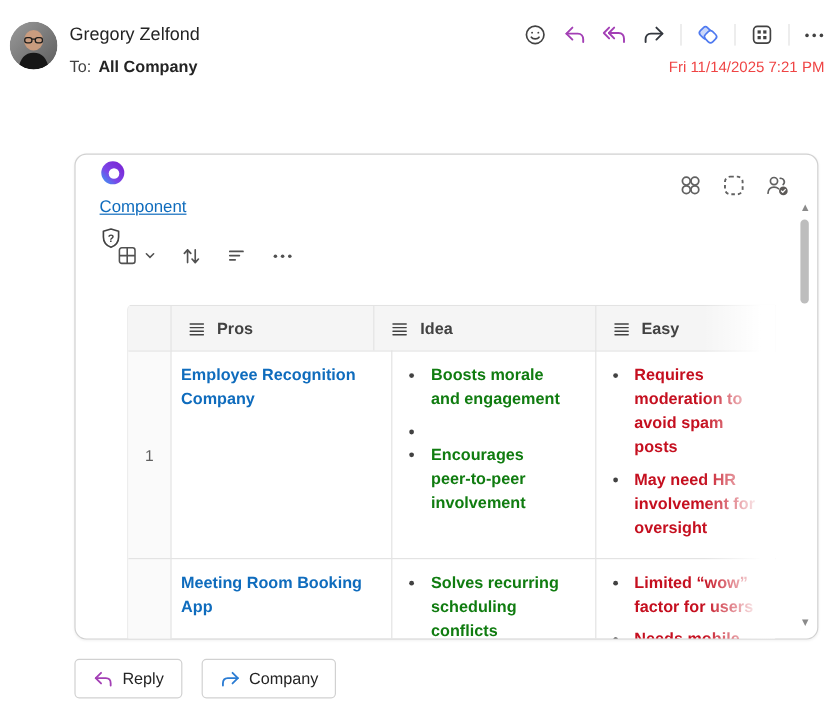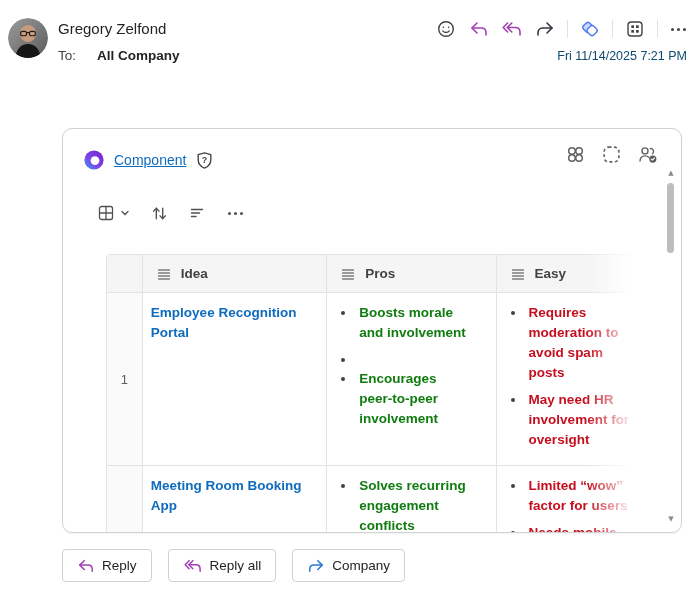--- a/index.html
+++ b/index.html
@@ -5,33 +5,33 @@
   * { margin:0; padding:0; box-sizing:border-box; }
   html,body { background:#fff; }
   #canvas {
     position:relative; width:692px; height:594px; background:#fff;
     font-family:"Liberation Sans","DejaVu Sans",sans-serif; color:#242424; overflow:hidden;
   }
   
   .avatar { position:absolute; left:8px; top:18px; width:40px; height:40px; border-radius:50%; overflow:hidden; cursor:pointer; }
   .sender { position:absolute; left:58px; top:20px; font-size:15px; color:#242424; }
   .toline { position:absolute; left:58px; top:48px; font-size:13.5px; color:#424242; }
-  .toline b { color:#242424; font-weight:700; margin-left:21px; }
-  .timestamp { position:absolute; right:5px; top:49px; font-size:12.5px; color:#0c4a6e; }
+  .toline b { color:#242424; font-weight:700; margin-left:6px; }
+  .timestamp { position:absolute; right:5px; top:49px; font-size:12.5px; color:#ef4444; }
   .hdr-actions { position:absolute; top:18px; right:4px; height:22px; display:flex; align-items:center; gap:11px; }
   .hdr-actions .ibtn { width:22px; height:22px; display:flex; align-items:center; justify-content:center; cursor:pointer; }
   .vsep { width:1px; height:18px; background:#e1e1e1; }
   .dots { display:flex; gap:3px; align-items:center; cursor:pointer; padding:4px 2px; }
   .dots i { width:3px; height:3px; border-radius:50%; background:#424242; display:block; }
   
   .bodytext { position:absolute; left:58px; top:91px; font-size:15px; color:#242424; }
   
   .loopcard { position:absolute; left:62px; top:128px; width:620px; height:405px;
     border:1px solid #d1d1d1; border-radius:10px; background:#fff; box-shadow:0 1px 2px rgba(0,0,0,.05); overflow:hidden; }
-  .loophdr { position:absolute; left:20px; top:20px; display:flex; align-items:center; gap:9px; }
+  .loophdr { position:absolute; left:20px; top:4px; display:flex; align-items:flex-start; gap:9px;flex-direction:column; }
   .looplink { font-size:14px; color:var(--linkBlue,#0F6CBD); text-decoration:underline; cursor:pointer; }
   .loophdr-icons { position:absolute; top:15px; right:22px; display:flex; align-items:center; gap:15px; }
   .loophdr-icons .ibtn { cursor:pointer; display:flex; }
   .looptools { position:absolute; left:34px; top:72px; display:flex; align-items:center; gap:21px; height:24px; }
   .looptools .ibtn { display:flex; align-items:center; gap:5px; cursor:pointer; color:#515151; }
   .looptools .dots i { background:#515151; }
   
   .tableclip { position:absolute; left:43px; top:125px; width:540px; height:279px; overflow:hidden; }
   .ltable { width:560px; border:1px solid #e3e3e3; border-radius:4px; }
   .trow { display:flex; }
@@ -230,49 +230,49 @@
           <i></i>
           <i></i>
         </span>
     </div>
 
     <div class="tableclip">
       <div class="ltable">
 
         <div class="trow thead">
           <div class="cell c-num"></div>
+          <div class="cell c-pros">
+            <svg width="14" height="14" viewBox="0 0 14 14" stroke="#424242" stroke-width="1.2" stroke-linecap="round">
+              <path d="M1.5 3 H12.5 M1.5 6 H12.5 M1.5 9 H12.5 M1.5 12 H12.5"></path>
+            </svg>
+            <span>Pros</span>
+          </div>
           <div class="cell c-idea">
             <svg width="14" height="14" viewBox="0 0 14 14" stroke="#424242" stroke-width="1.2" stroke-linecap="round">
               <path d="M1.5 3 H12.5 M1.5 6 H12.5 M1.5 9 H12.5 M1.5 12 H12.5"></path>
             </svg>
             <span>Idea</span>
           </div>
-          <div class="cell c-pros">
-            <svg width="14" height="14" viewBox="0 0 14 14" stroke="#424242" stroke-width="1.2" stroke-linecap="round">
-              <path d="M1.5 3 H12.5 M1.5 6 H12.5 M1.5 9 H12.5 M1.5 12 H12.5"></path>
-            </svg>
-            <span>Pros</span>
-          </div>
           <div class="cell c-cons">
             <svg width="14" height="14" viewBox="0 0 14 14" stroke="#424242" stroke-width="1.2" stroke-linecap="round">
               <path d="M1.5 3 H12.5 M1.5 6 H12.5 M1.5 9 H12.5 M1.5 12 H12.5"></path>
             </svg>
             <span>Easy</span>
           </div>
         </div>
 
         <div class="trow r1">
           <div class="cell c-num">1</div>
-          <div class="cell c-idea ideacell">Employee Recognition Portal</div>
+          <div class="cell c-idea ideacell">Employee Recognition Company</div>
           <div class="cell c-pros listcell pros">
             <div class="li">
                 <span class="dot">
                   <i></i>
                 </span>
-                <span class="txt">Boosts morale and involvement</span>
+                <span class="txt">Boosts morale and engagement</span>
               </div>
             <div class="li">
                 <span class="dot">
                   <i></i>
                 </span>
               </div>
             <div class="li">
                 <span class="dot">
                   <i></i>
                 </span>
@@ -296,21 +296,21 @@
         </div>
 
         <div class="trow r2">
           <div class="cell c-num"></div>
           <div class="cell c-idea ideacell">Meeting Room Booking App</div>
           <div class="cell c-pros listcell pros">
             <div class="li">
                 <span class="dot">
                   <i></i>
                 </span>
-                <span class="txt">Solves recurring engagement conflicts</span>
+                <span class="txt">Solves recurring scheduling conflicts</span>
               </div>
           </div>
           <div class="cell c-cons listcell cons">
             <div class="li">
                 <span class="dot">
                   <i></i>
                 </span>
                 <span class="txt">Limited “wow” factor for users</span>
               </div>
             <div class="li">
@@ -335,28 +335,20 @@
 
   <div class="footer">
     <button class="fbtn">
       <svg width="18" height="16" viewBox="0 0 20 18" fill="none" stroke="#A33FB5" stroke-width="1.7" stroke-linecap="round" stroke-linejoin="round">
         <path d="M8 3 L3 8 L8 13"></path>
           <path d="M3 8 H12.5 C15.5 8 17 10.2 17 12.8 V15"></path>
       </svg>
       <span>Reply</span>
     </button>
     <button class="fbtn">
-      <svg width="20" height="16" viewBox="0 0 22 18" fill="none" stroke="#A33FB5" stroke-width="1.7" stroke-linecap="round" stroke-linejoin="round">
-        <path d="M6.6 3 L2.2 7.5 L6.6 12"></path>
-          <path d="M10.8 3 L6.4 7.5 L10.8 12"></path>
-        <path d="M6.4 7.5 H14.5 C17.5 7.5 19 9.7 19 12.3 V15"></path>
-      </svg>
-      <span>Reply all</span>
-    </button>
-    <button class="fbtn">
       <svg width="18" height="16" viewBox="0 0 20 18" fill="none" stroke="#2B7CD3" stroke-width="1.7" stroke-linecap="round" stroke-linejoin="round">
         <path d="M12 3 L17 8 L12 13"></path>
           <path d="M17 8 H7.5 C4.5 8 3 10.2 3 12.8 V15"></path>
       </svg>
       <span>Company</span>
     </button>
   </div>
 
 </div>
 

